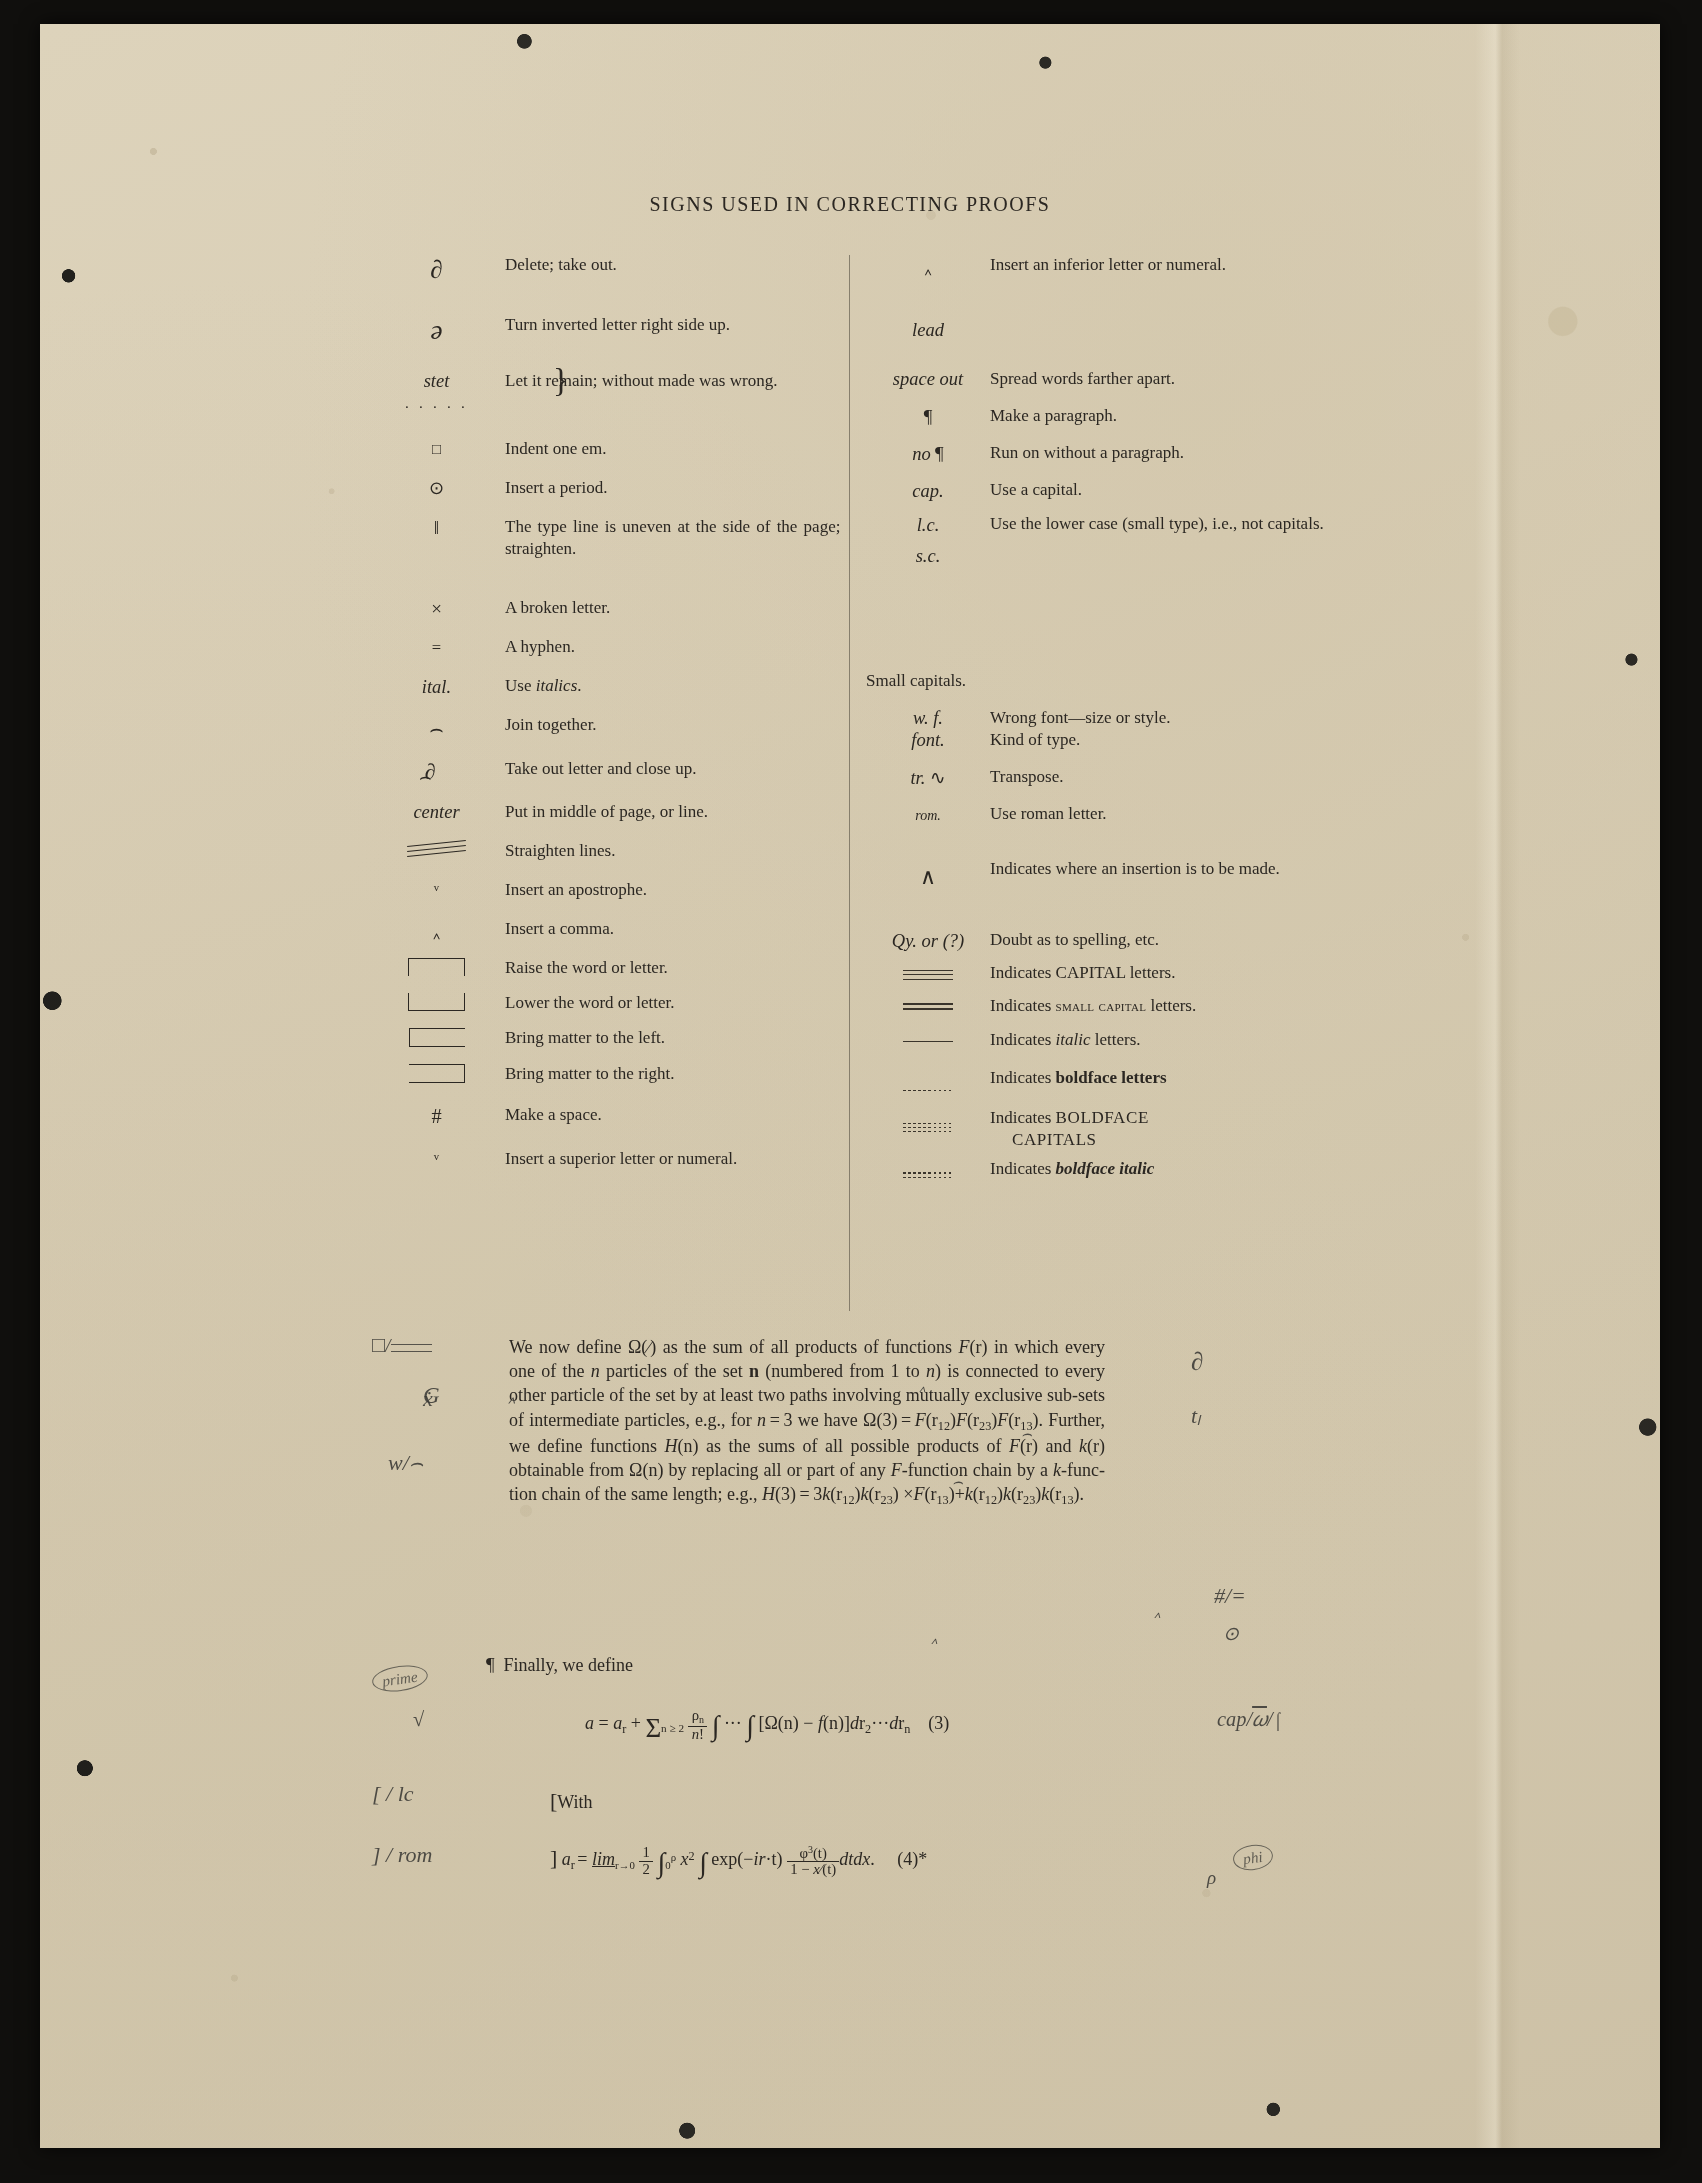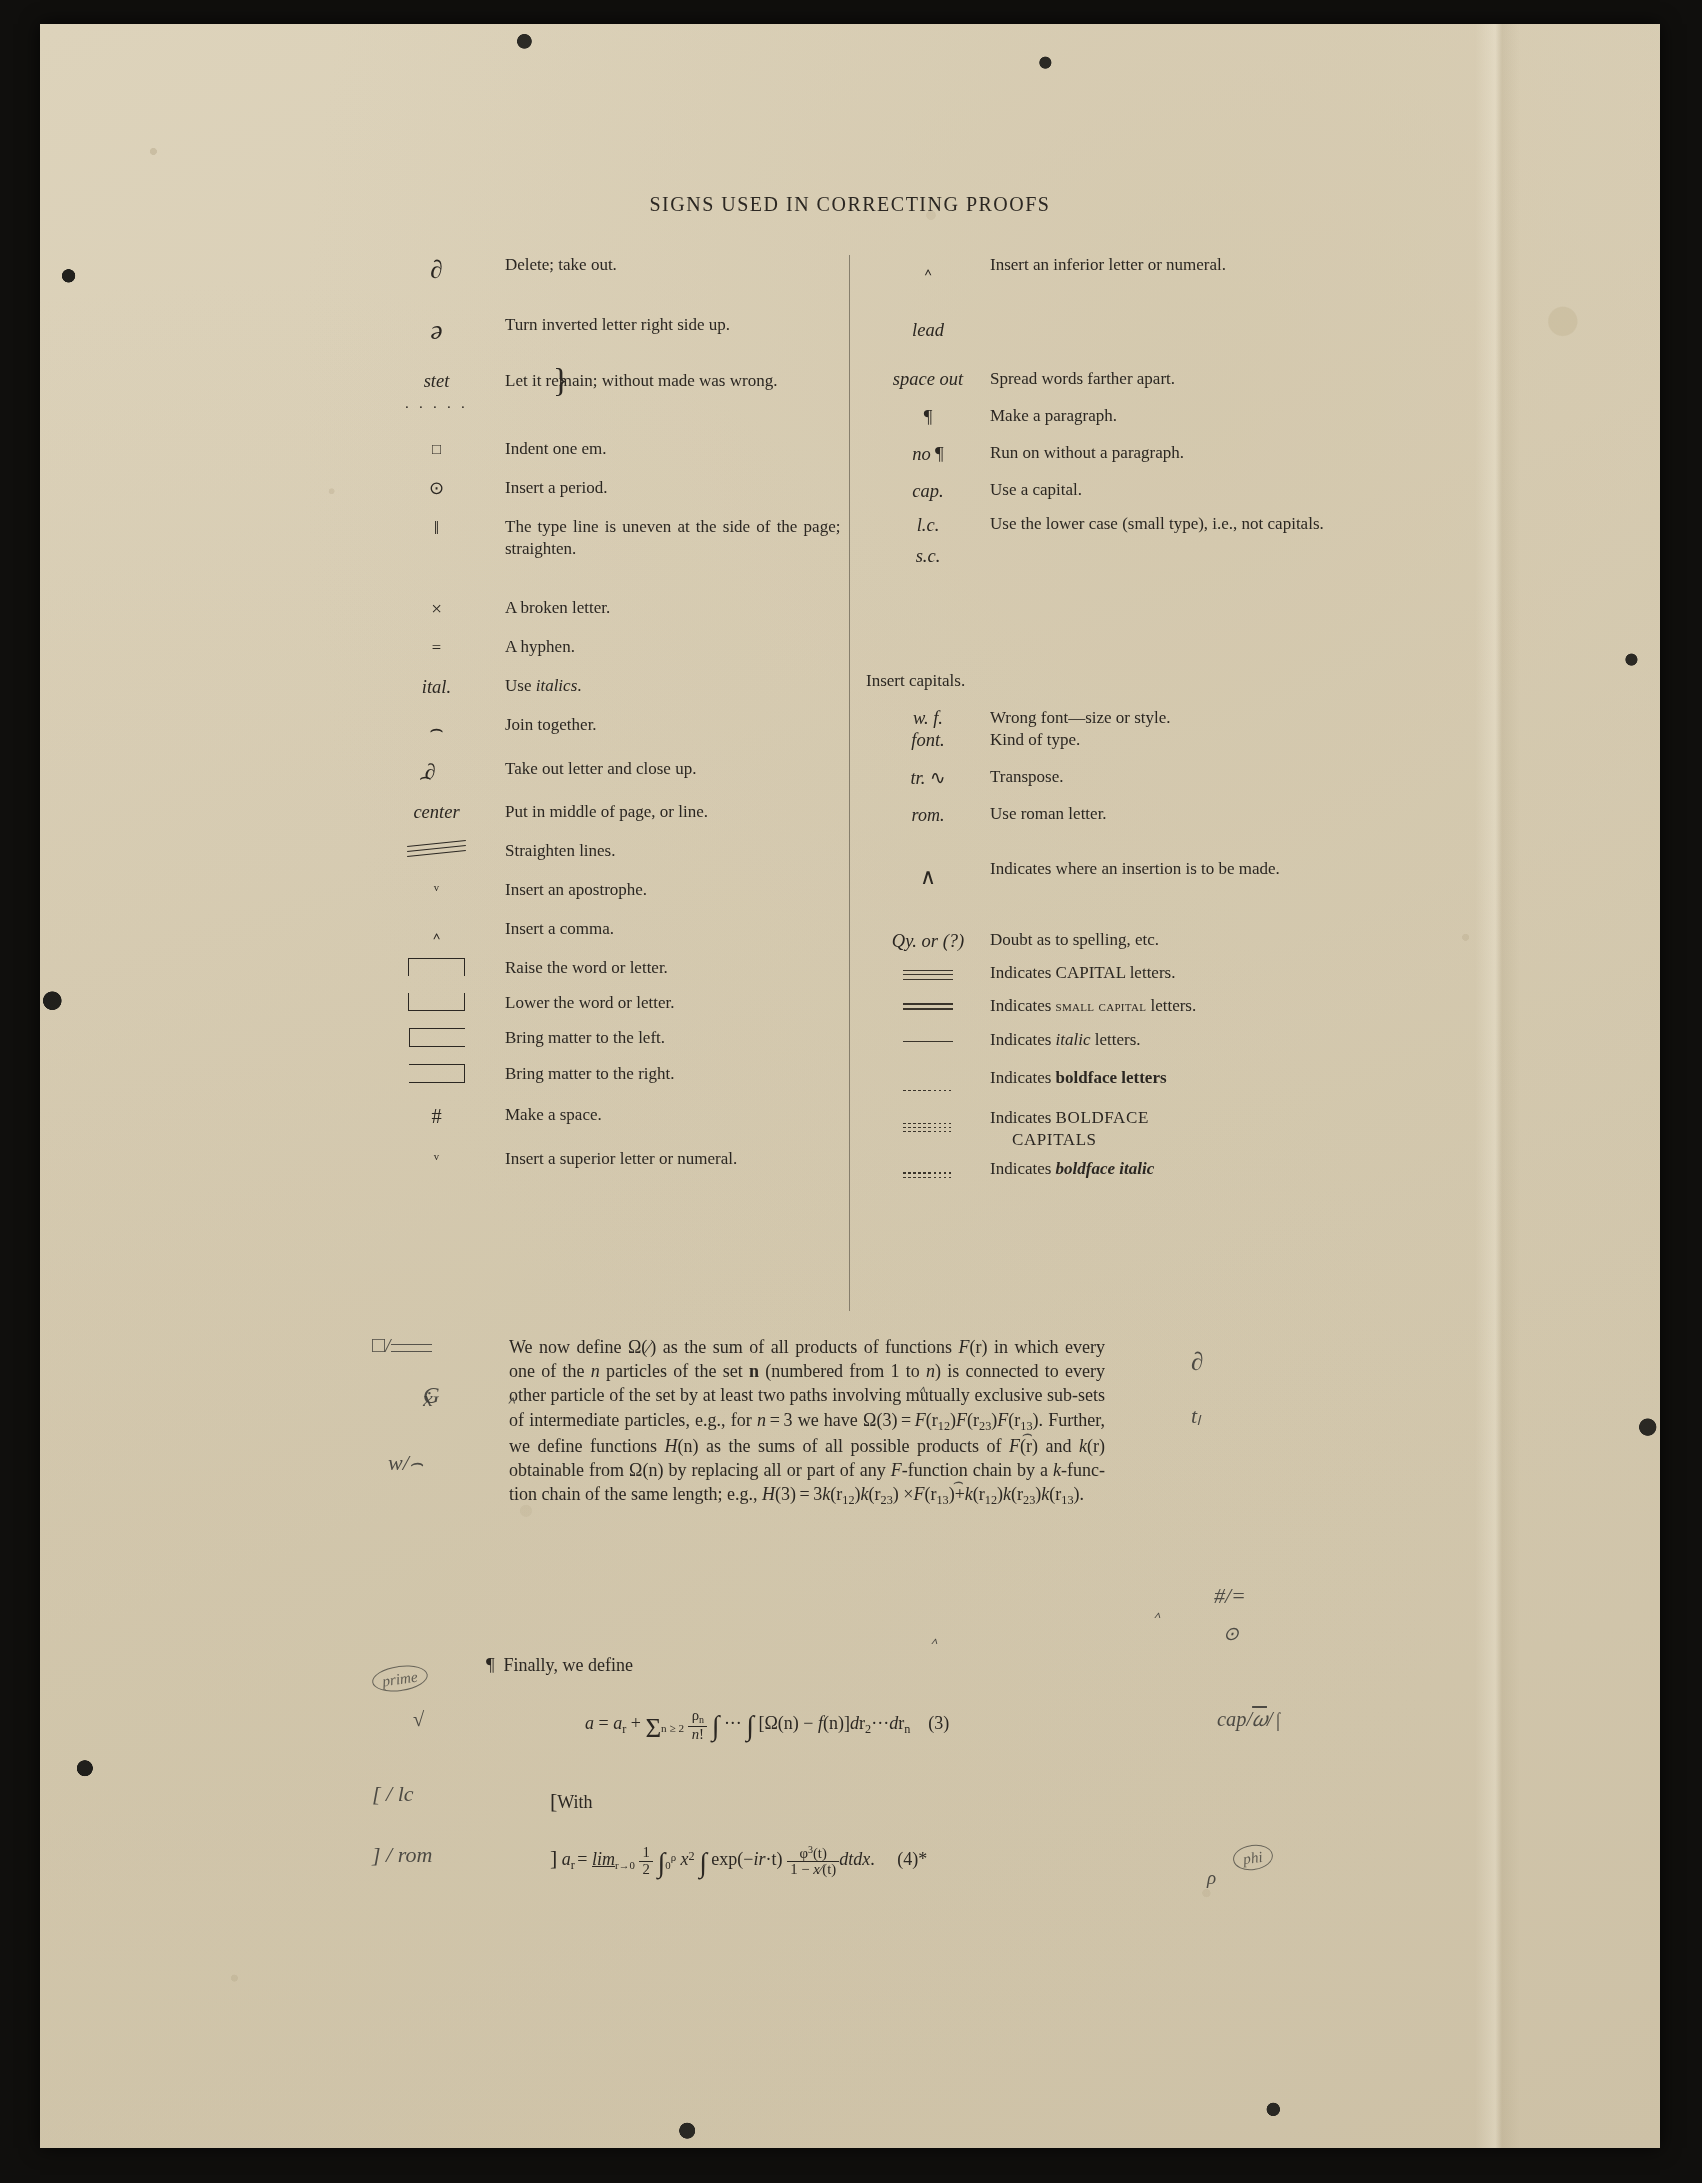--- a/index.html
+++ b/index.html
@@ -292,40 +292,40 @@
           <div class="desc">Use a capital.</div>
         </div>
 
         <div class="row" style="margin-top:11.5px;">
           <div class="sym" style="width:124px;flex:0 0 124px;"><span class="it" style="font-size:18.5px;">l.c.</span></div>
           <div class="desc">Use the lower case (small type), i.e., not capitals.</div>
         </div>
 
         <div class="row" style="margin-top:9px;flex-direction:column;">
           <div class="sym" style="width:124px;flex:0 0 124px;"><span class="it" style="font-size:18.5px;">s.c.</span></div>
-          <div class="desc">Insert capitals.</div>
+          <div class="desc">Small capitals.</div>
         </div>
 
         <div class="row" style="margin-top:14px;">
           <div class="sym" style="width:124px;flex:0 0 124px;"><span class="it" style="font-size:18.5px;">w. f.</span></div>
           <div class="desc">Wrong font—size or style.</div>
         </div>
 
         <div class="row" style="">
           <div class="sym" style="width:124px;flex:0 0 124px;"><span class="it" style="font-size:18.5px;">font.</span></div>
           <div class="desc">Kind of type.</div>
         </div>
 
         <div class="row" style="margin-top:14px;">
           <div class="sym" style="width:124px;flex:0 0 124px;"><span class="it" style="font-size:18.5px;">tr.</span> <span style="font-size:19px;">∿</span></div>
           <div class="desc">Transpose.</div>
         </div>
 
         <div class="row" style="margin-top:14px;">
-          <div class="sym" style="width:124px;flex:0 0 124px;"><span class="it" style="font-size:18px;">rom.</span></div>
+          <div class="sym" style="width:124px;flex:0 0 124px;"><span class="it" style="font-size:14px;">rom.</span></div>
           <div class="desc">Use roman letter.</div>
         </div>
 
         <div class="row" style="margin-top:32px;">
           <div class="sym" style="width:124px;flex:0 0 124px;padding-top:6.4px;"><span style="font-size:22px;">∧</span></div>
           <div class="desc">Indicates where an insertion is to be made.</div>
         </div>
 
         <div class="row" style="margin-top:40px;">
           <div class="sym" style="width:124px;flex:0 0 124px;"><span class="it" style="font-size:18.5px;">Qy. or (?)</span></div>

